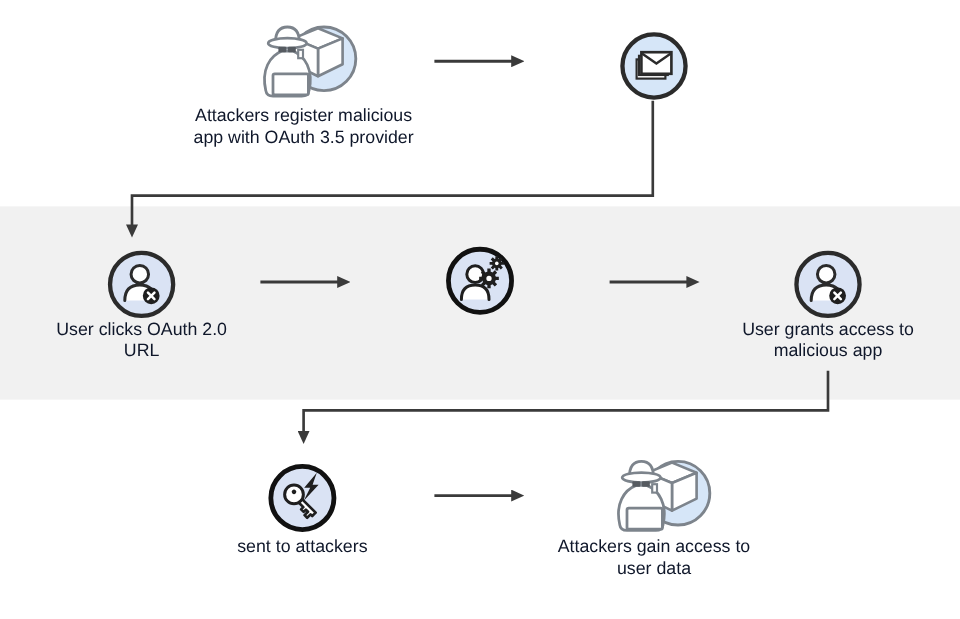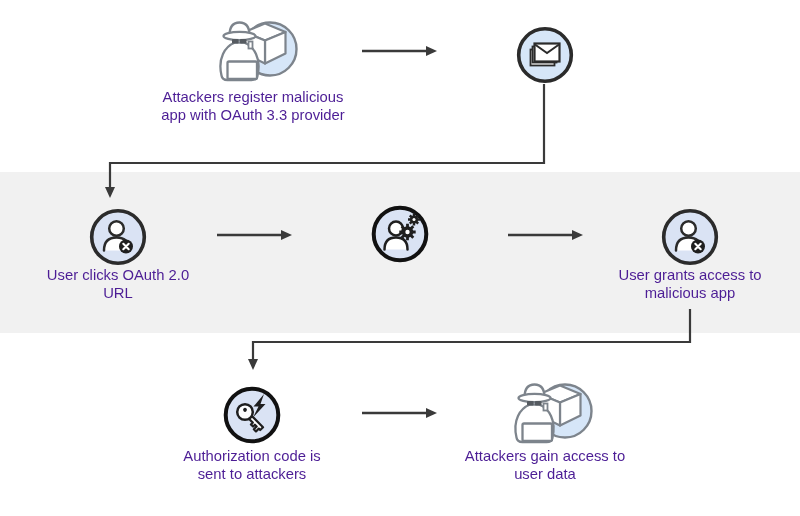--- a/index.html
+++ b/index.html
@@ -4,21 +4,21 @@
 <style>
   html,body{margin:0;padding:0;background:#fff;}
   #canvas{
     position:relative;width:800px;height:516px;background:#fff;overflow:hidden;
     font-family:"Liberation Sans", sans-serif;
   }
   .band{position:absolute;left:0;top:172px;width:800px;height:161px;background:#f1f1f1;}
   .icon{position:absolute;}
   .label{
     position:absolute;width:260px;text-align:center;
-    font-size:14.8px;line-height:17.5px;color:#4c1d95;
+    font-size:14.8px;line-height:17.5px;color:#0f172a;
   }
   .label span{display:block;}
   #connectors{position:absolute;left:0;top:0;pointer-events:none;}
 </style>
 </head>
 <body>
 
 <div id="canvas">
 
   <div class="band"></div>
@@ -45,21 +45,21 @@
     <path d="M13.5 66.5 C9.5 49 17 37.5 27 33.5 L36 33.5 C46 37.5 53.5 49 49.5 66.5 C49 70 46.5 71 43.5 71 L19.5 71 C16.5 71 14 70 13.5 66.5 Z" fill="#fff" stroke="#7d848c" stroke-width="2.3" stroke-linejoin="round"></path>
     <rect x="40.5" y="32.5" width="4" height="7" fill="#fff" stroke="#7d848c" stroke-width="1.8"></rect>
     <rect x="19.5" y="52.5" width="29.5" height="17.5" rx="1.5" fill="#fff" stroke="#7d848c" stroke-width="2.3"></rect>
     <path d="M21.5 26.5 Q21.5 13.5 31.5 13.5 Q41.5 13.5 41.5 26.5 Z" fill="#fff" stroke="#7d848c" stroke-width="2.3"></path>
     <ellipse cx="31.5" cy="27" rx="16" ry="4.2" fill="#fff" stroke="#7d848c" stroke-width="2.3"></ellipse>
     <rect x="24" y="30" width="6.5" height="4.6" rx="0.8" fill="#565b61"></rect>
     <rect x="32" y="30" width="6.5" height="4.6" rx="0.8" fill="#565b61"></rect>
   </svg>
   <div class="label" style="left:123px;top:89px">
     <span>Attackers register malicious</span>
-    <span>app with OAuth 3.3 provider</span>
+    <span>app with OAuth 3.5 provider</span>
   </div>
 
   <svg class="icon" style="left:515px;top:25px" width="60" height="60" viewBox="0 0 60 60">
     <circle cx="30" cy="30" r="26.3" fill="#d6e6f8" stroke="#2b2b2b" stroke-width="3.6"></circle>
     <rect x="15.5" y="24.5" width="24" height="16" fill="#fff" stroke="#2b2b2b" stroke-width="1.8"></rect>
     <rect x="17.5" y="21.5" width="24" height="16" fill="#fff" stroke="#2b2b2b" stroke-width="1.8"></rect>
     <rect x="19.5" y="18.5" width="25" height="18" fill="#fff" stroke="#2b2b2b" stroke-width="2.2"></rect>
     <path d="M20 19.5 L32 28 L44 19.5" fill="none" stroke="#2b2b2b" stroke-width="2"></path>
   </svg>
   <div class="label" style="left:415px;top:89px">
@@ -106,21 +106,20 @@
   <svg class="icon" style="left:222px;top:385px" width="60" height="60" viewBox="0 0 60 60">
     <circle cx="30" cy="30" r="26.3" fill="#dae3f4" stroke="#111111" stroke-width="4"></circle>
     <path d="M42 9 L31.5 21.5 L36.5 21.5 L31 32.5 L43.5 19 L38.5 19 Z" fill="#1f1f1f"></path>
     <g transform="translate(23,27) rotate(45)">
       <path d="M7.5 -2 H23.5 V2 H21.5 V6 H18.5 V2 H16 V4.6 H13 V2 H7.5 Z" fill="#fff" stroke="#1f1f1f" stroke-width="2.2" stroke-linejoin="round"></path>
       <circle cx="0" cy="0" r="7.8" fill="#fff" stroke="#1f1f1f" stroke-width="2.5"></circle>
       <circle cx="-1.5" cy="-1.5" r="1.9" fill="#1f1f1f"></circle>
     </g>
   </svg>
   <div class="label" style="left:122px;top:448px">
-    <span>Authorization code is</span>
     <span>sent to attackers</span>
   </div>
 
   <svg class="icon" style="left:503px;top:371px" width="92" height="80" viewBox="0 0 92 80">
     <circle cx="62" cy="40" r="26.5" fill="#d6e6f8" stroke="#7d848c" stroke-width="2.4"></circle>
     <path d="M57 14.5 L77.5 23 L57 31.5 L36.5 23 Z" fill="#fff" stroke="#7d848c" stroke-width="2.2" stroke-linejoin="round"></path>
     <path d="M77.5 23 L77.5 44.5 L57 54.5 L57 31.5 Z" fill="#fff" stroke="#7d848c" stroke-width="2.2" stroke-linejoin="round"></path>
     <path d="M36.5 23 L36.5 44.5 L57 54.5 L57 31.5 Z" fill="#fff" stroke="#7d848c" stroke-width="2.2" stroke-linejoin="round"></path>
     <path d="M13.5 66.5 C9.5 49 17 37.5 27 33.5 L36 33.5 C46 37.5 53.5 49 49.5 66.5 C49 70 46.5 71 43.5 71 L19.5 71 C16.5 71 14 70 13.5 66.5 Z" fill="#fff" stroke="#7d848c" stroke-width="2.3" stroke-linejoin="round"></path>
     <rect x="40.5" y="32.5" width="4" height="7" fill="#fff" stroke="#7d848c" stroke-width="1.8"></rect>

